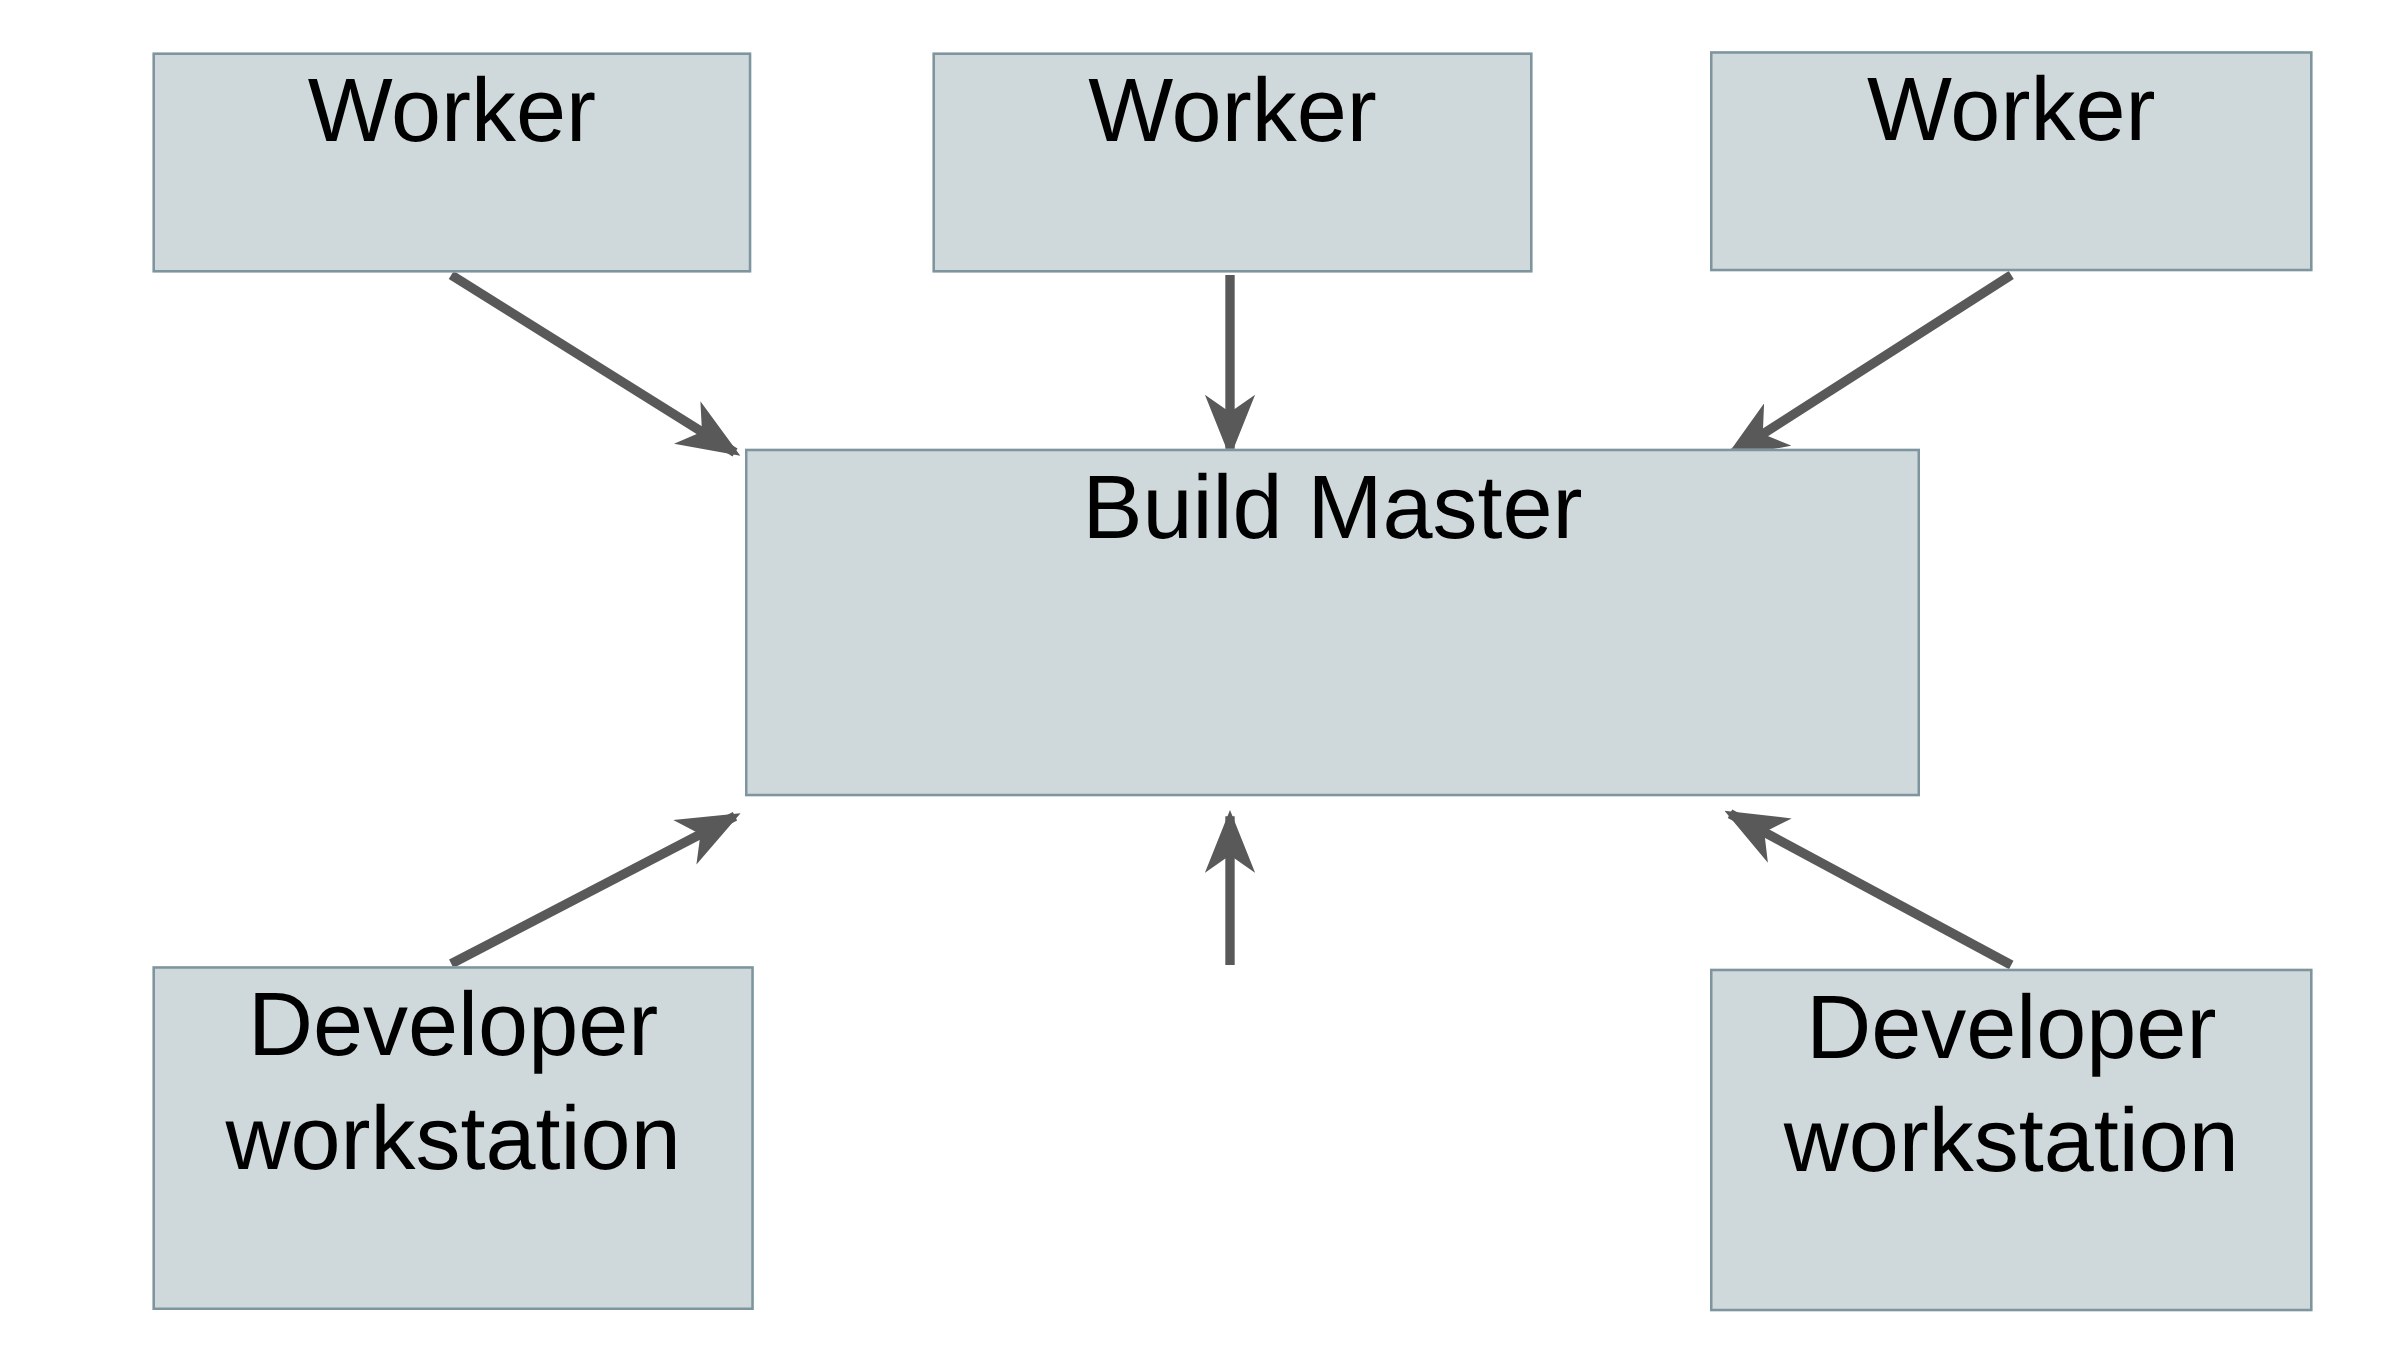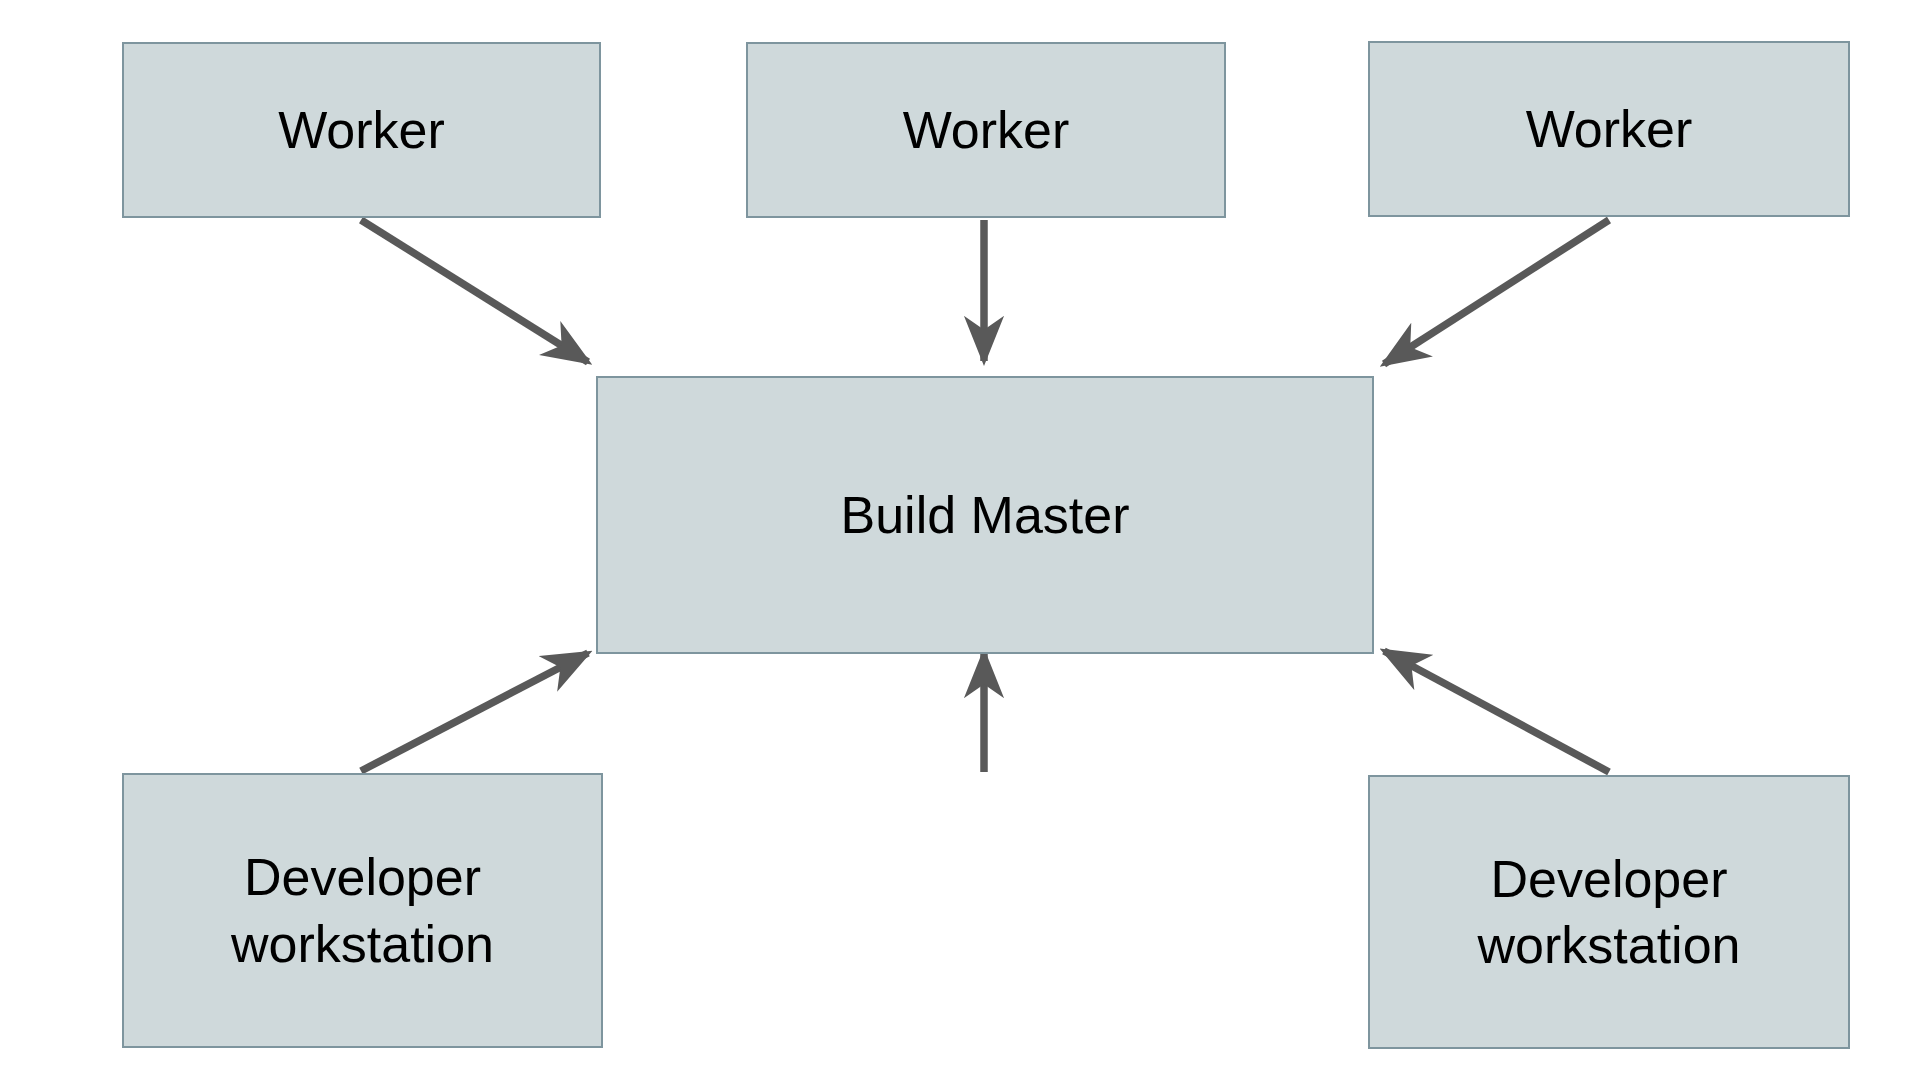--- a/index.html
+++ b/index.html
@@ -18,24 +18,24 @@
     overflow:hidden;
   }
   .edges{position:absolute;left:0;top:0;width:1910px;height:1090px;display:block;}
   .edge{stroke:var(--arrow);stroke-width:7.5;fill:none;}
   .edge-head{fill:var(--arrow);}
   .node{
     position:absolute;
     box-sizing:border-box;
     background:var(--node-fill);
     border:2px solid var(--node-border);
-    display:flex;align-items:center;justify-content:center;
+    display:flex;justify-content:center;
     text-align:center;
     color:var(--text);
-    font-size:52px;
+    font-size:72px;
     line-height:1.27;
   }
   .node .label{display:block;padding:0 10px;}
 </style>
 </head>
 <body>
 
 <div class="canvas">
 
   <svg class="edges" width="1910" height="1090" viewBox="0 0 1910 1090" aria-hidden="true">
@@ -57,21 +57,21 @@
   </div>
 
   <div class="node" style="left:746px;top:42px;width:480px;height:176px">
     <span class="label">Worker</span>
   </div>
 
   <div class="node" style="left:1368px;top:41px;width:482px;height:176px">
     <span class="label">Worker</span>
   </div>
 
-  <div class="node" style="left:596px;top:376px;width:778px;height:278px">
+  <div class="node" style="left:596px;top:359px;width:940px;height:278px">
     <span class="label">Build Master</span>
   </div>
 
   <div class="node" style="left:122px;top:773px;width:481px;height:275px">
     <span class="label">Developer workstation</span>
   </div>
 
 
   <div class="node" style="left:1368px;top:775px;width:482px;height:274px">
     <span class="label">Developer workstation</span>

